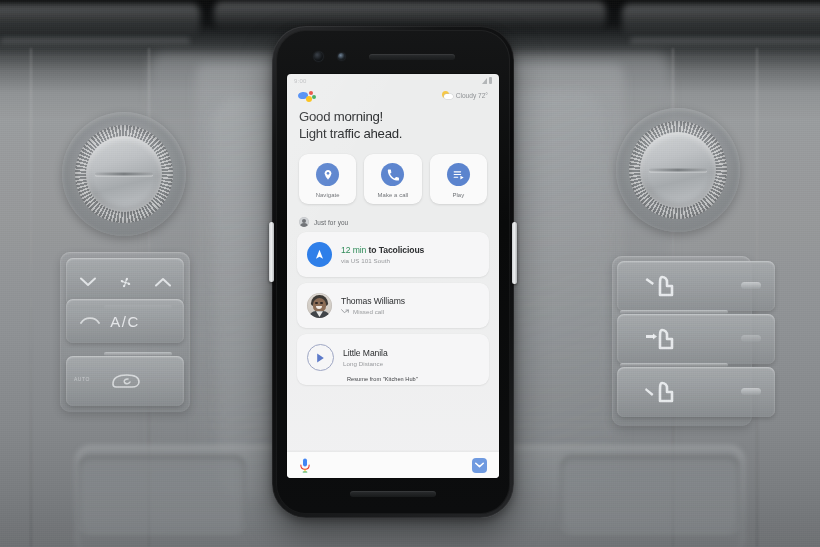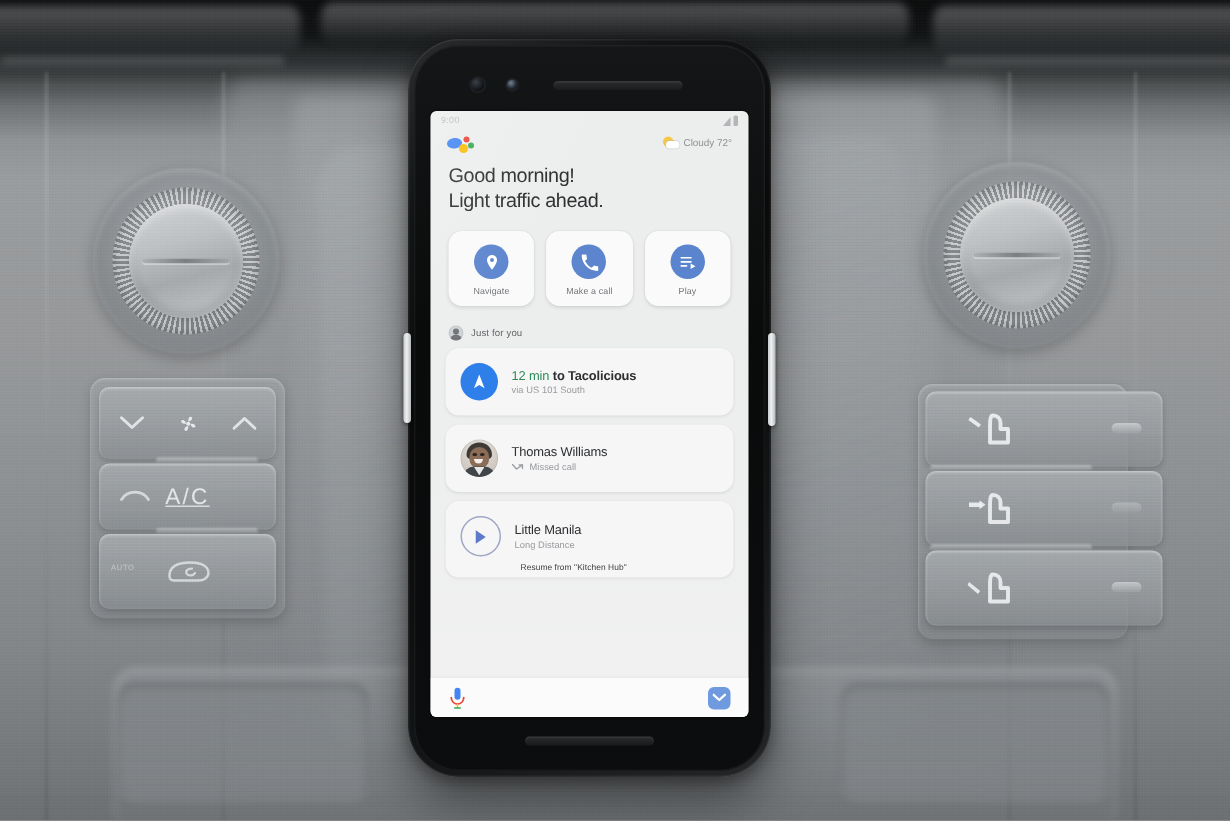--- a/index.html
+++ b/index.html
@@ -353,21 +353,21 @@
             <path d="M9.6 12c-3 0-5.2-.6-5.2-2.4 0-2 2.6-2.4 4.2-.3.7.9 1 1.9 1 2.7z"></path>
           </svg>
         </span>
         <span>
           <svg width="16" height="10" viewBox="0 0 16 10">
               <path d="M1 8.5 L8 2 L15 8.5" fill="none" stroke="rgba(240,242,244,.85)" stroke-width="2" stroke-linecap="round" stroke-linejoin="round"></path>
             </svg>
         </span>
       </div>
       <div class="hw-sep" style="left:44px;top:53px;width:68px;"></div>
-      <div class="hw-btn" style="left:6px;top:57px;width:118px;height:44px;text-decoration:underline;">
+      <div class="hw-btn" style="left:6px;top:47px;width:118px;height:44px;">
         <span style="position:absolute;left:14px;top:15px;">
           <svg width="20" height="11" viewBox="0 0 20 11">
               <path d="M1 9 C5 2.5 15 2.5 19 9" fill="none" stroke="rgba(238,240,242,.75)" stroke-width="1.8" stroke-linecap="round"></path>
             </svg>
         </span>
         <span style="font-size:15px;color:rgba(242,244,246,.88);letter-spacing:1.5px;">A/C</span>
       </div>
       <div class="hw-sep" style="left:44px;top:100px;width:68px;"></div>
       <div class="hw-btn" style="left:6px;top:104px;width:118px;height:50px;">
         <span style="position:absolute;left:8px;top:20px;font-size:5px;color:rgba(236,238,240,.55);letter-spacing:.5px;">AUTO</span>

